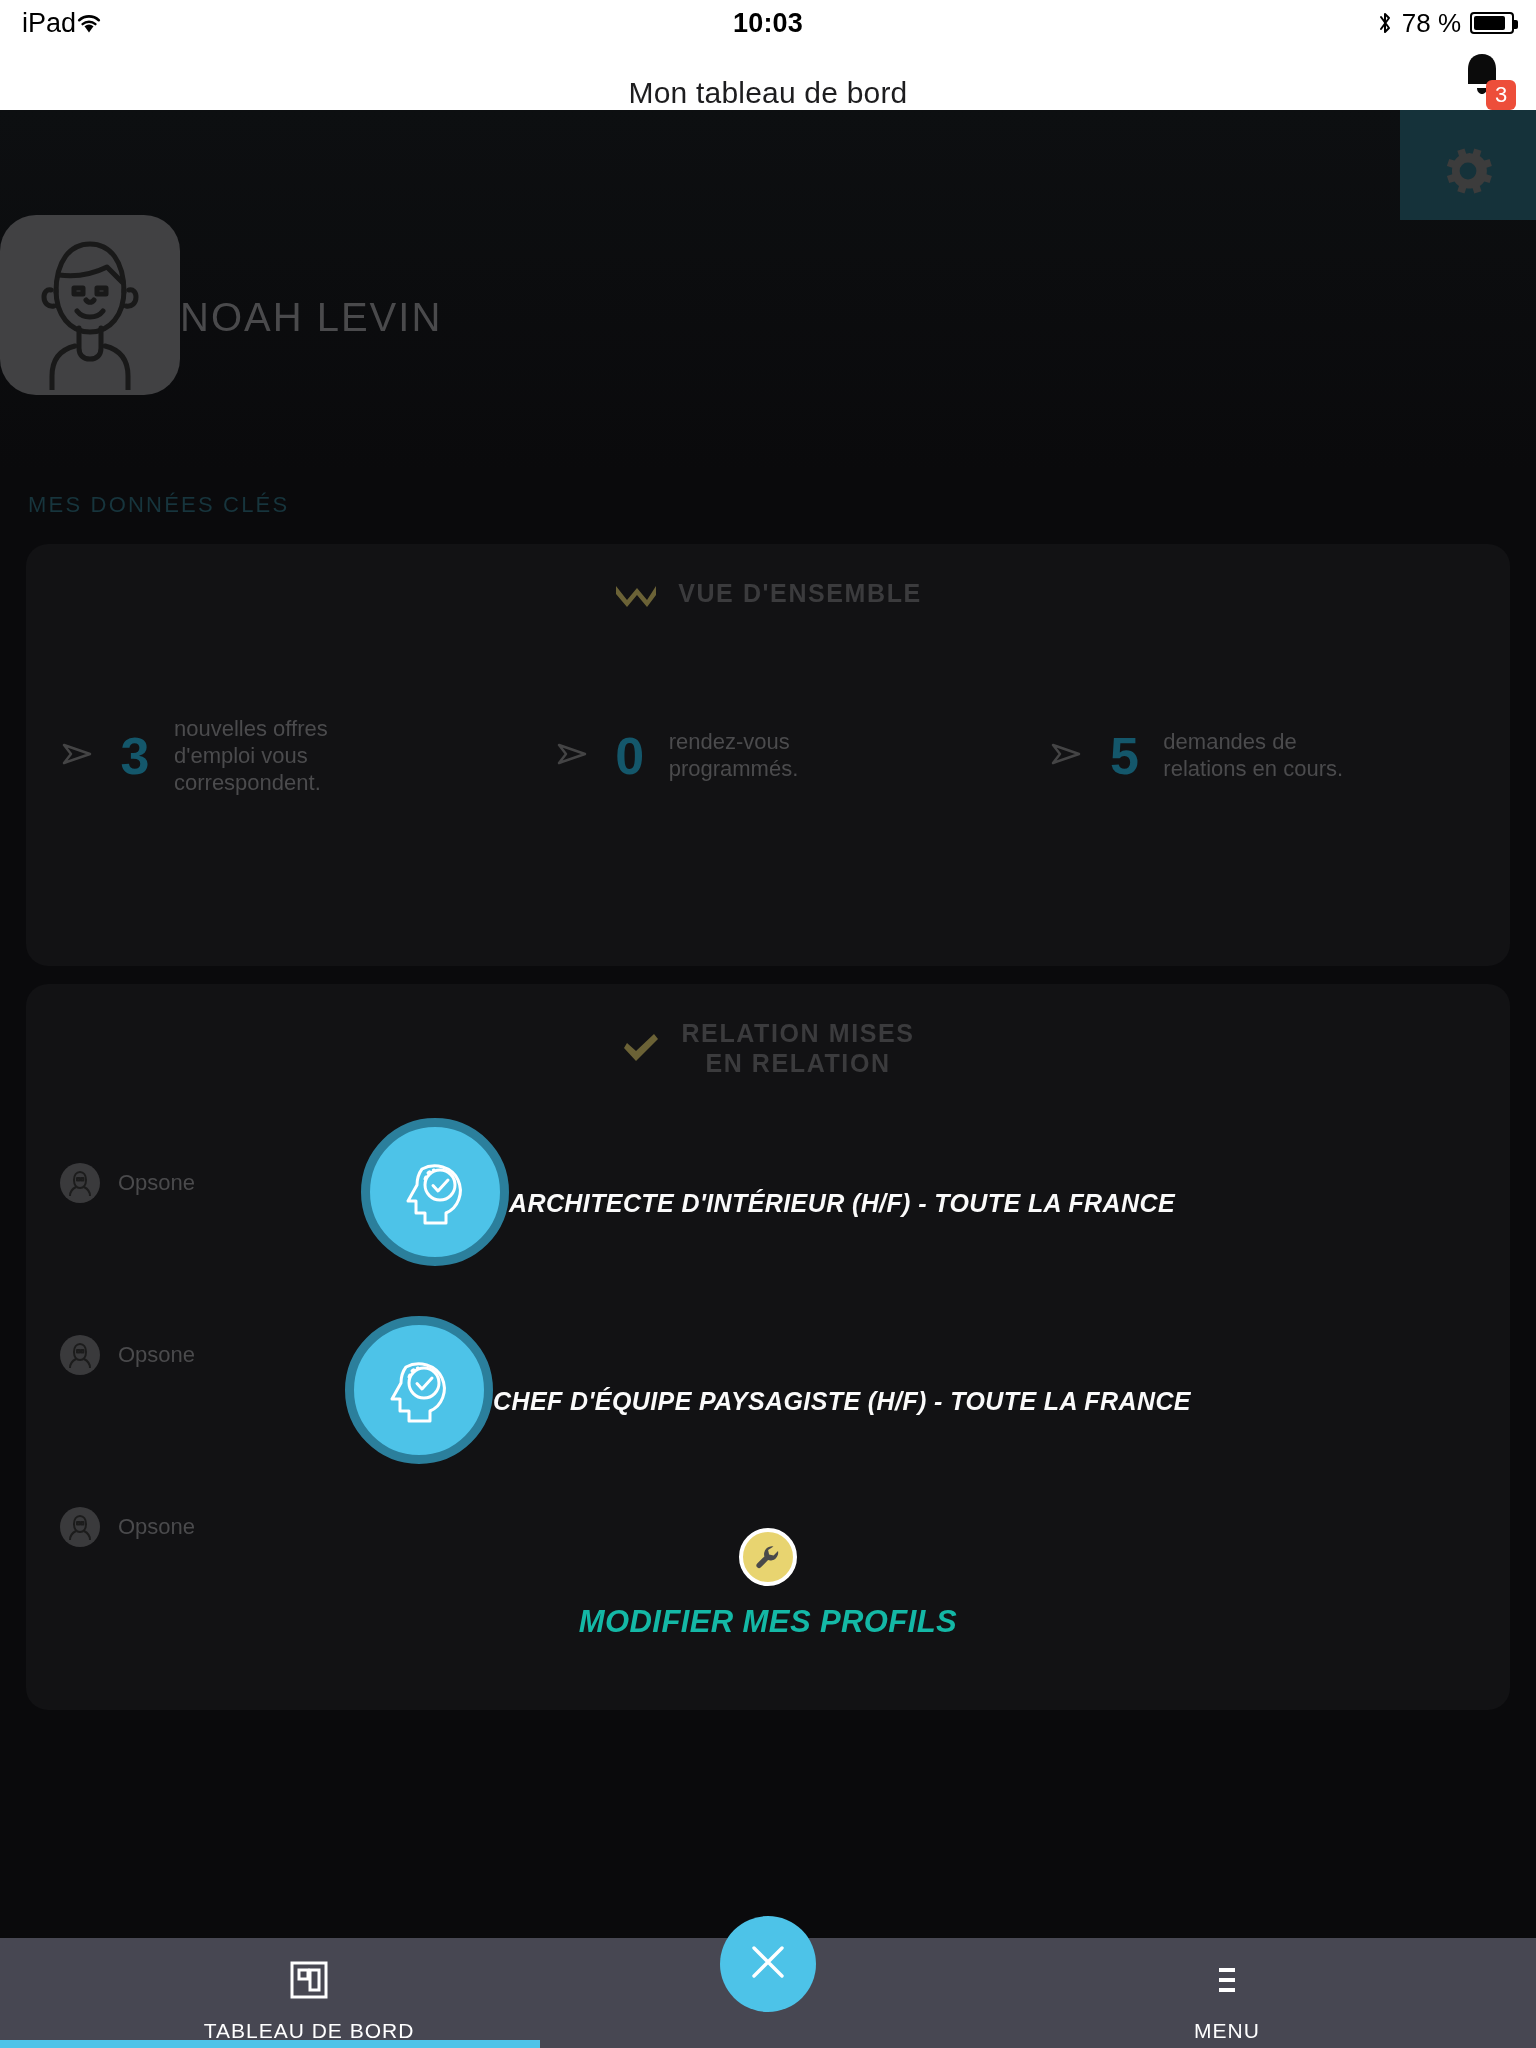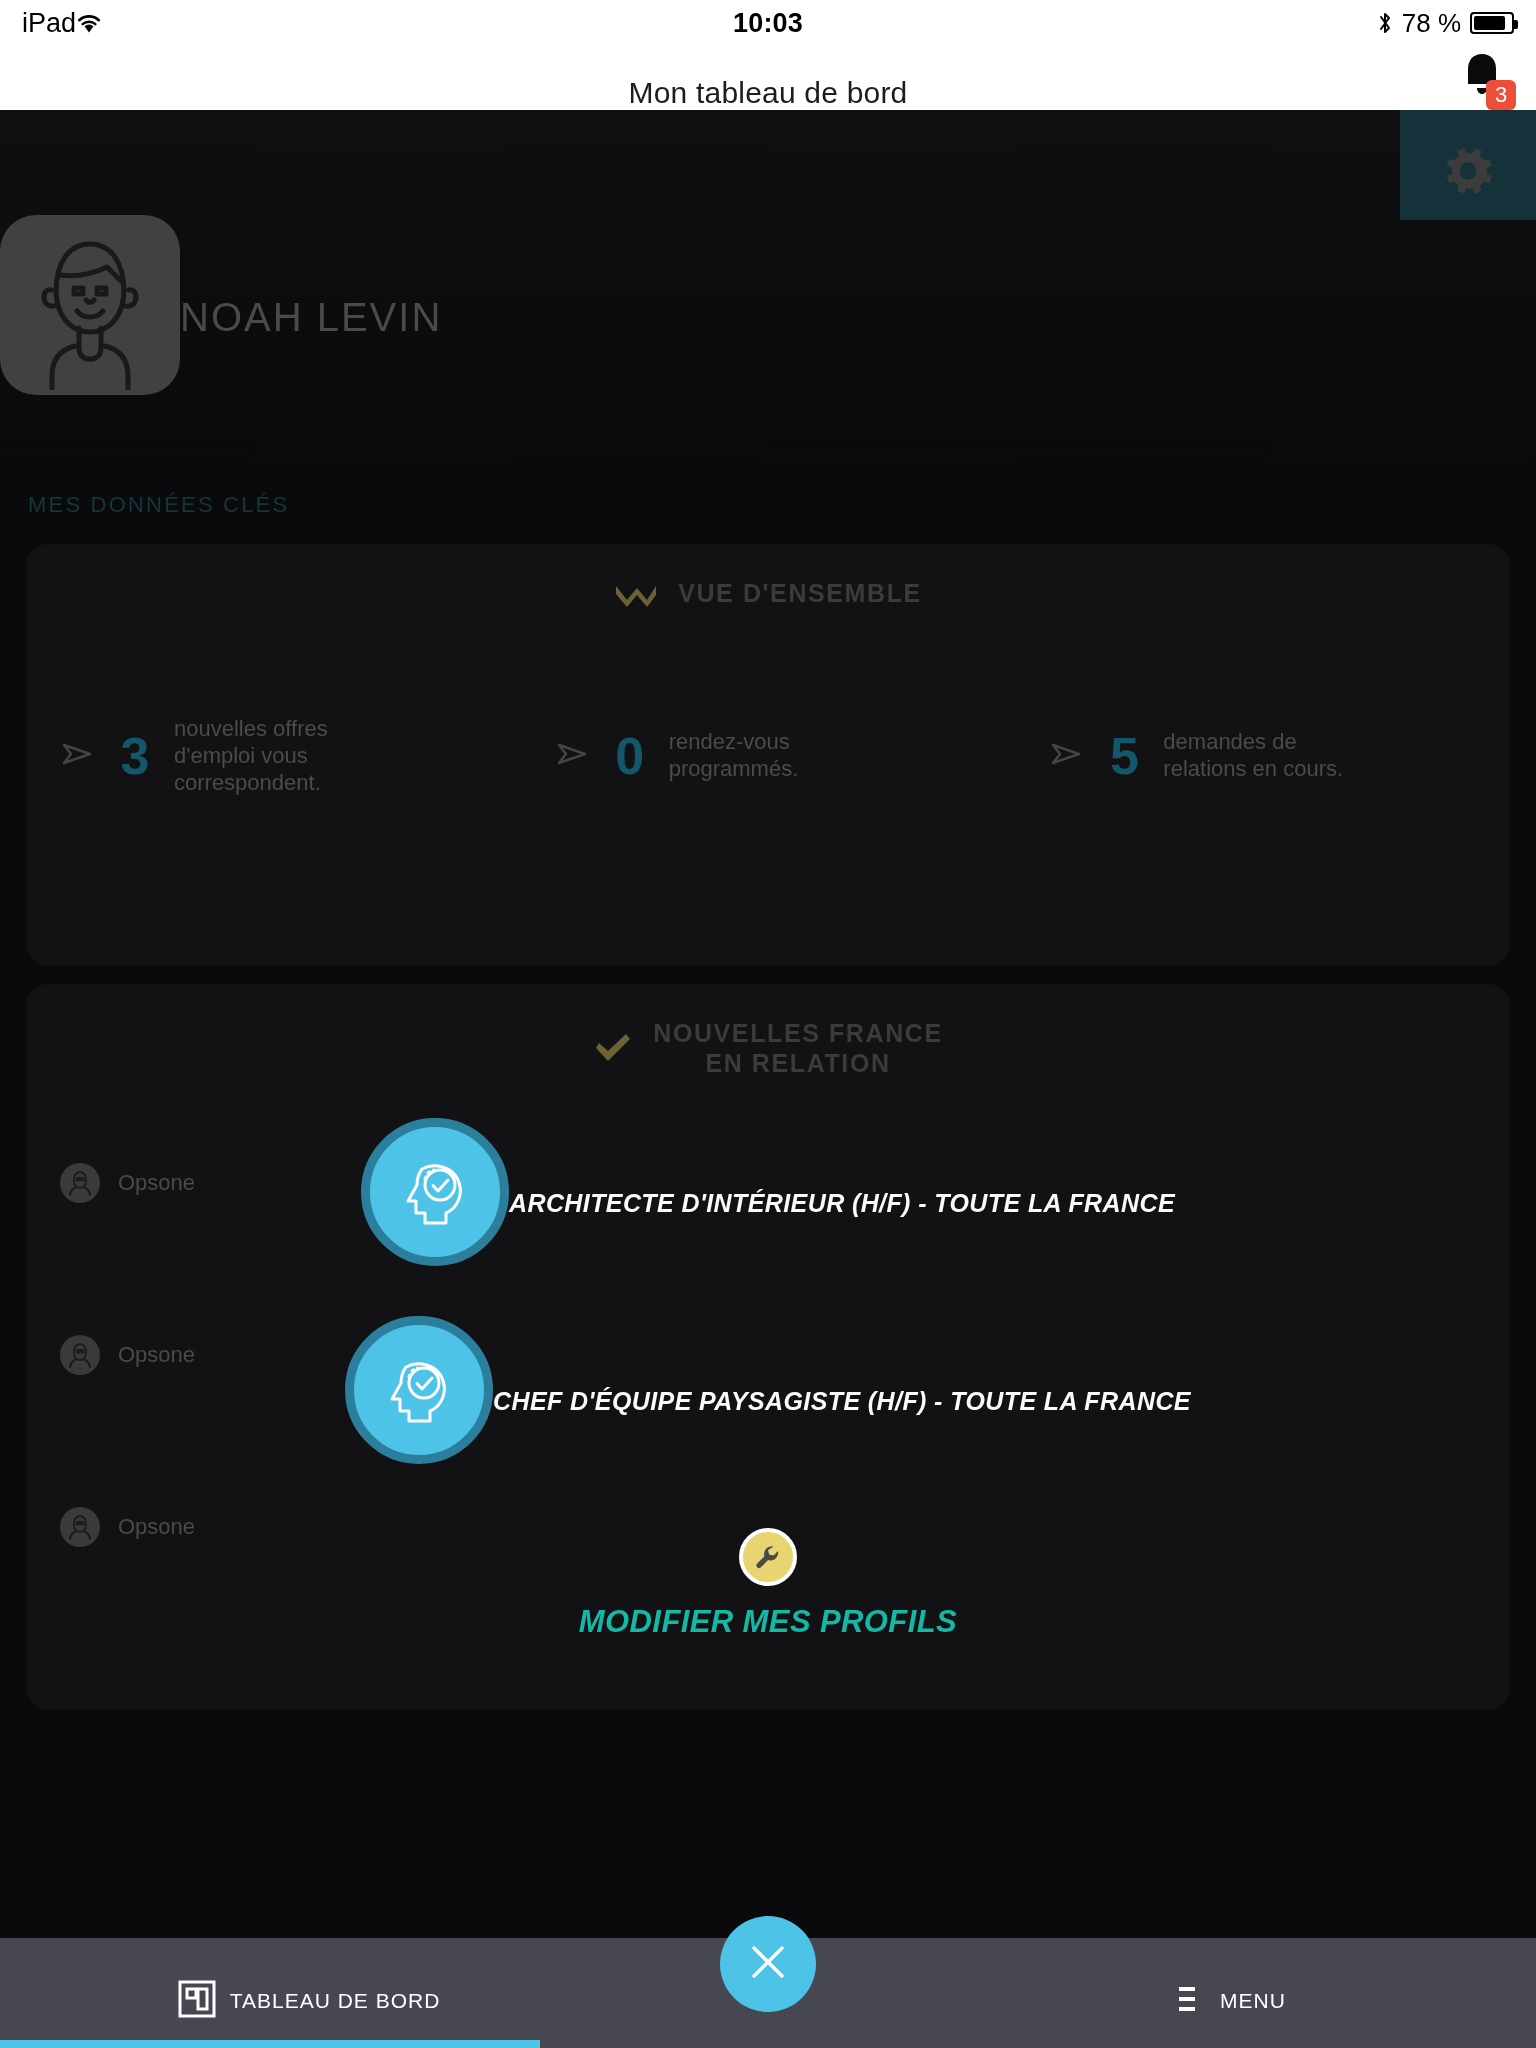--- a/index.html
+++ b/index.html
@@ -179,21 +179,21 @@
     color: #14b8a6; letter-spacing: .4px;
   }
 
   
   .tabbar {
     position: absolute; left: 0; bottom: 0; width: 100%;
     height: 110px; background: #474752;
     display: flex; align-items: flex-start;
   }
   .tab {
-    flex: 1 1 0; display: flex; flex-direction: row;
+    flex: 1 1 0; display: flex; flex-direction: column;
     align-items: center; justify-content: center; gap: 14px;
     padding-top: 16px; height: 100%;
   }
   .tab-label { font-size: 21px; color: #ffffff; letter-spacing: 1px; }
   .tab-spacer { flex: 0 0 300px; }
   .fab {
     position: absolute; left: 50%; transform: translateX(-50%);
     bottom: 36px;
     width: 96px; height: 96px; border-radius: 50%;
     background: #4dc3e8;
@@ -328,21 +328,21 @@
     </div>
   </div>
 
   <div class="card rel-card">
     <div class="card-head rel-head">
       <span class="ch-icon">
         <svg width="40" height="32" viewBox="0 0 40 32">
           <path d="M3 16 L6 11 L15 19 L33 2 L37 7 L15 29 Z" fill="#6b6236"></path>
         </svg>
       </span>
-      <span class="ch-text"><span>NOUVELLES FRANCE</span><br><span>EN RELATION</span></span>
+      <span class="ch-text"><span>RELATION MISES</span><br><span>EN RELATION</span></span>
     </div>
 
     <div class="opsone-list">
 
       <div class="opsone-item">
         <span class="opsone-avatar">
           <svg width="26" height="28" viewBox="0 0 26 28">
             <g fill="none" stroke="#1c1c1c" stroke-width="2" stroke-linejoin="round">
               <path d="M7 11 C7 6 9.5 3 13 3 C16.5 3 19 6 19 11 C19 16 16.5 19 13 19 C9.5 19 7 16 7 11 Z"></path>
               <rect x="10" y="9" width="2.4" height="2.4"></rect>

